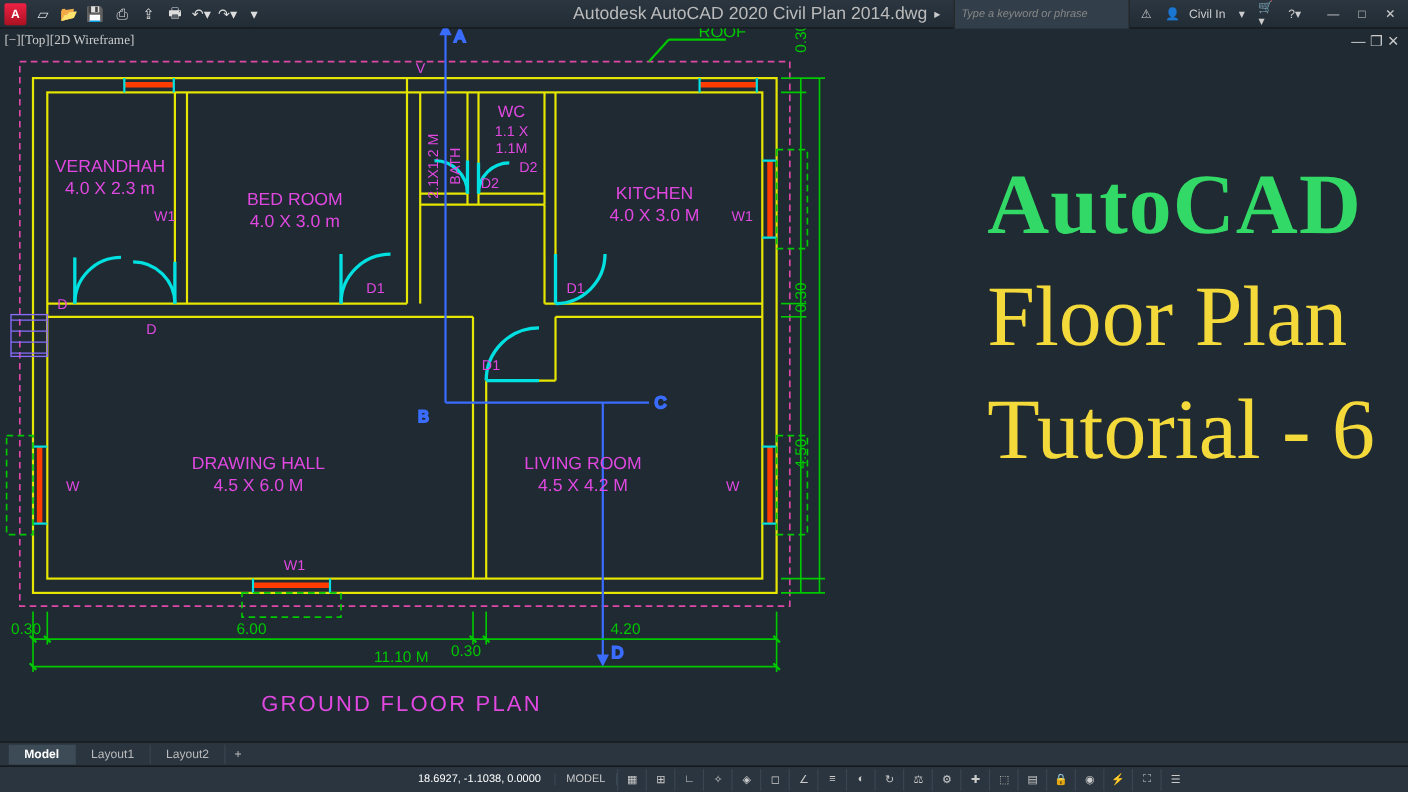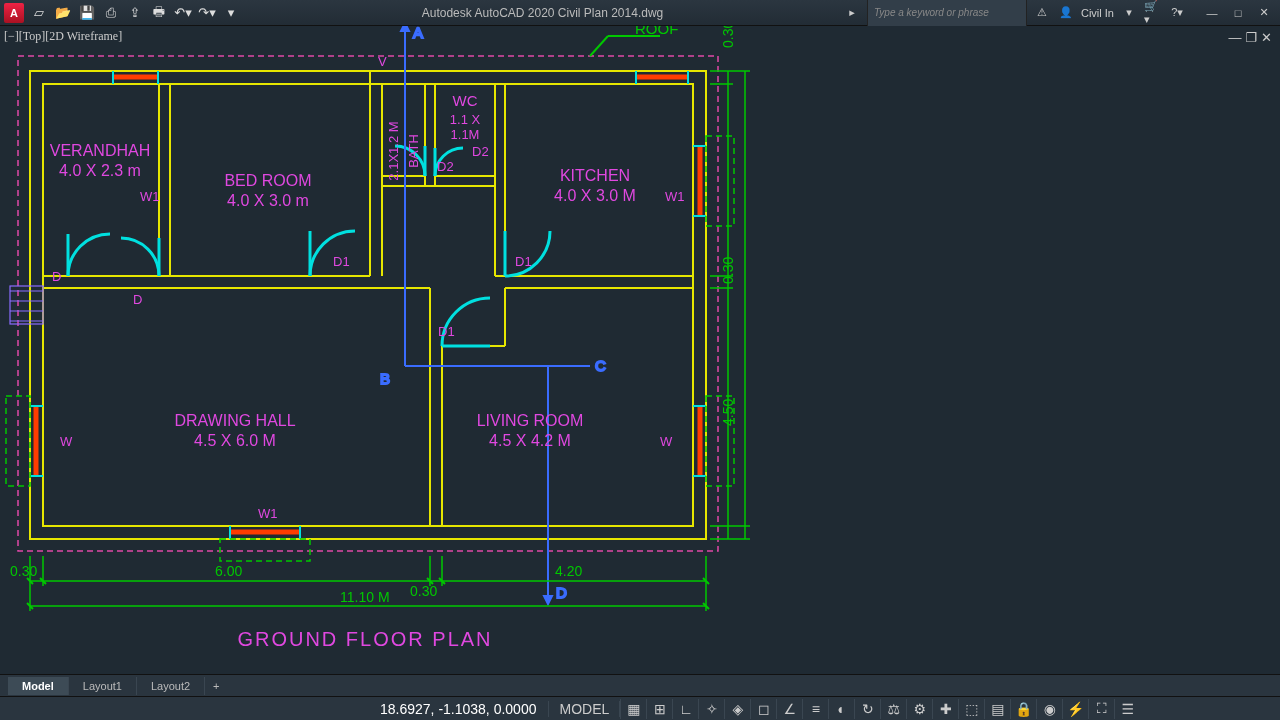--- a/index.html
+++ b/index.html
@@ -30,23 +30,23 @@
 }
 .qat { display: flex; gap: 2px; align-items: center; }
 .qat-btn {
   width: 22px; height: 20px;
   display: flex; align-items: center; justify-content: center;
   color: #ddd; cursor: pointer;
   font-size: 13px;
 }
 .title-center {
   flex: 1;
-  text-align: center;
+  text-align: right;
   color: #bbb;
-  font-size: 12px;
+  font-size: 16px;
 }
 .title-right { display: flex; align-items: center; gap: 6px; }
 .search-box {
   width: 160px; height: 34px;
   background: #323e49;
   border: 1px solid #222;
   color: #888;
   font-size: 10px; font-style: italic;
   padding: 0 6px;
   display: flex; align-items: center;
@@ -123,21 +123,21 @@
   font-weight: bold;
 }
 .tab-plus { padding: 3px 8px; color: #bbb; cursor: pointer; }
 
 .statusbar {
   position: absolute;
   bottom: 0; left: 0; right: 0; height: 24px;
   background: #2a353f;
   display: flex; align-items: center;
   border-top: 1px solid #111;
-  font-size: 14px;
+  font-size: 10px;
   color: #ccc;
 }
 .status-left { flex: 1; display: flex; align-items: center; padding-left: 380px; }
 .coord { color: #fff; margin-right: 12px; }
 .status-btn {
   width: 26px; height: 20px;
   display: flex; align-items: center; justify-content: center;
   border-left: 1px solid #3a4651;
   cursor: pointer;
 }
@@ -184,20 +184,25 @@
 
 <div class="view-label">[−][Top][2D Wireframe]</div>
 <div class="doc-controls">
   <span>—</span>
   <span>❐</span>
   <span>✕</span>
 </div>
 
 <div class="canvas">
 
+  <div class="overlay-text">
+    <div class="overlay-line1">AutoCAD</div>
+    <div class="overlay-line2">Floor Plan</div>
+    <div class="overlay-line3">Tutorial - 6</div>
+  </div>
 
   <svg class="drawing" viewBox="0 0 760 680">
 
     <rect x="18" y="30" width="700" height="495" fill="none" stroke="#e048a8" stroke-width="1.5" stroke-dasharray="6 4"></rect>
 
     <line x1="608" y1="10" x2="660" y2="10" stroke="#00c800" stroke-width="2"></line>
     <line x1="608" y1="10" x2="590" y2="30" stroke="#00c800" stroke-width="2"></line>
     <text x="635" y="8" fill="#00c800" font-size="15">ROOF</text>
 
     <rect x="30" y="45" width="676" height="468" fill="none" stroke="#e6e600" stroke-width="2"></rect>

